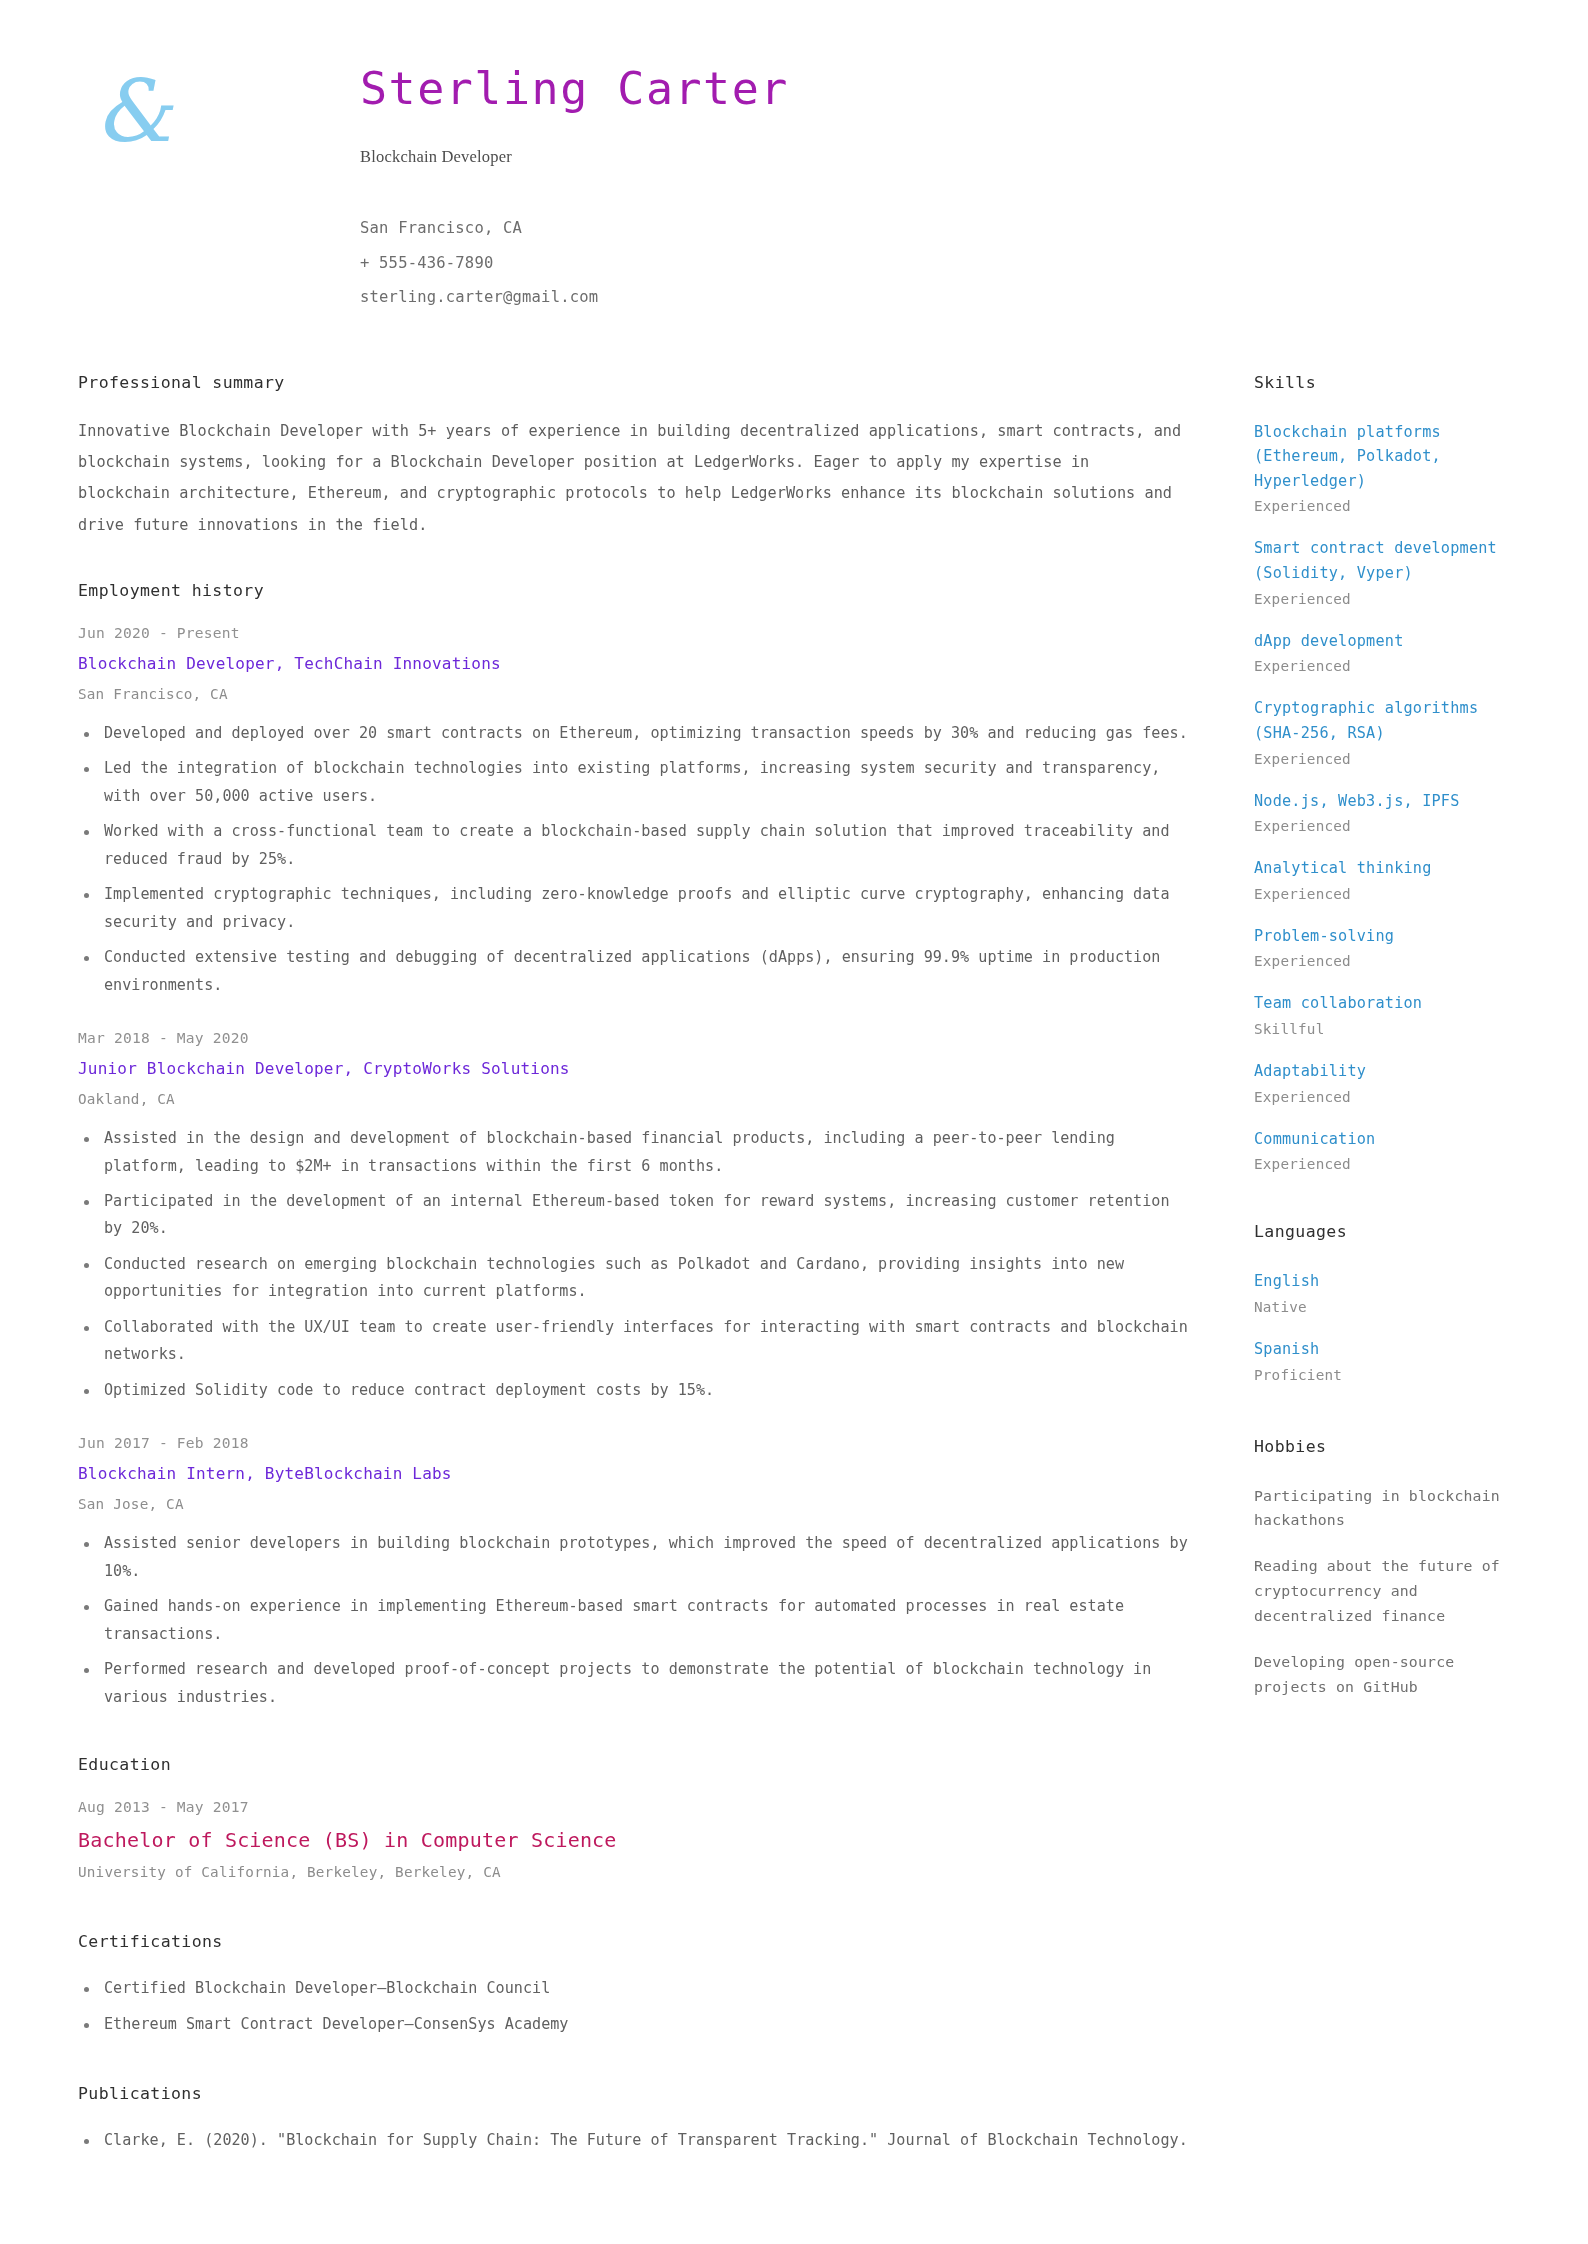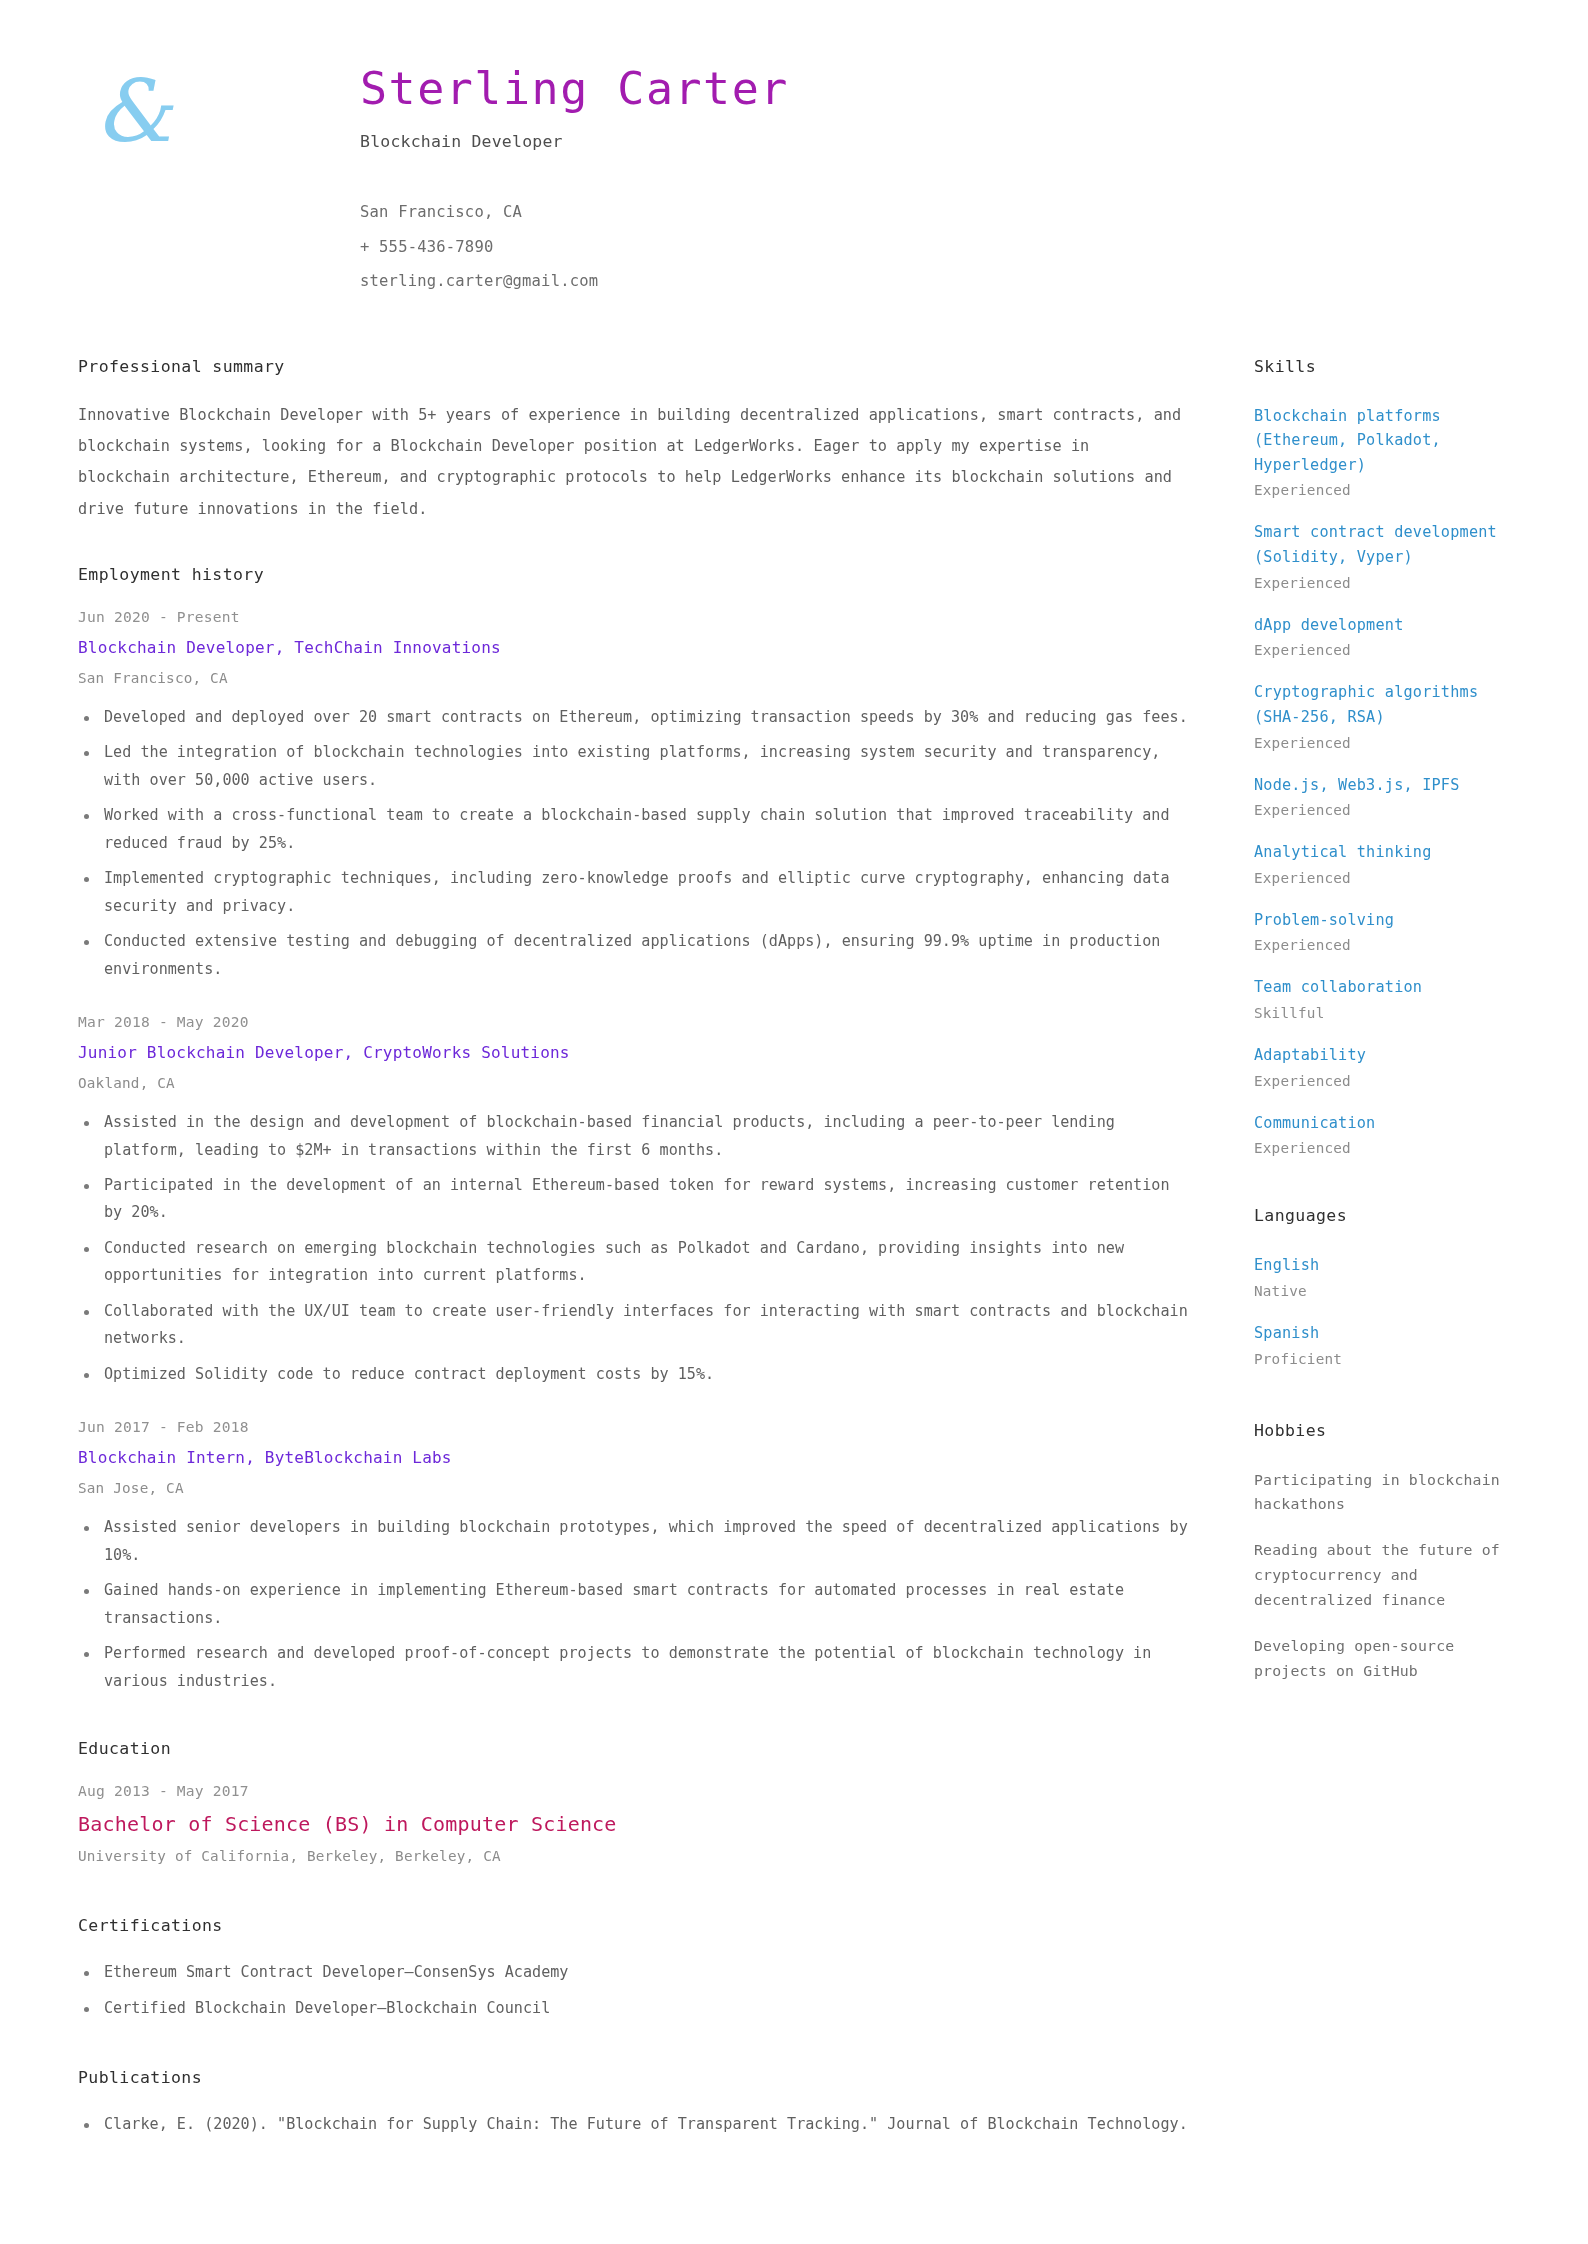--- a/index.html
+++ b/index.html
@@ -54,22 +54,23 @@
     line-height: 1.18;
     color: #a21caf;
     font-weight: 400;
     letter-spacing: 1.5px;
     margin: 0;
     font-family: "DejaVu Sans Mono", "Liberation Mono", monospace;
   }
   .job-title {
     font-size: 16.5px;
     color: #4d4d4d;
-    margin-top: 17px;
-    letter-spacing: 0.2px;
+    margin-top: 32px;
+    letter-spacing: 0.2px;
+    font-family: Liberation Serif, serif;
   }
   .contact {
     margin-top: 54px;
   }
   .contact-line {
     font-size: 15.5px;
     color: #6d6d6d;
     line-height: 1;
     margin-bottom: 19px;
     letter-spacing: 0.2px;
@@ -293,22 +294,22 @@
         <div class="edu-entry">
           <div class="edu-dates">Aug 2013 - May 2017</div>
           <div class="edu-degree">Bachelor of Science (BS) in Computer Science</div>
           <div class="edu-school">University of California, Berkeley, Berkeley, CA</div>
         </div>
       </div>
 
       <div class="section sec-certifications">
         <div class="section-title">Certifications</div>
         <ul class="bullets">
+          <li>Certified Blockchain Developer—Blockchain Council</li>
           <li>Ethereum Smart Contract Developer—ConsenSys Academy</li>
-          <li>Certified Blockchain Developer—Blockchain Council</li>
         </ul>
       </div>
 
       <div class="section sec-publications">
         <div class="section-title">Publications</div>
         <ul class="bullets">
           <li><span>Clarke, E. (2020). "Blockchain for Supply Chain: The Future of Transparent Tracking." </span><span class="pub-italic">Journal of Blockchain Technology</span><span>.</span></li>
         </ul>
       </div>
 

